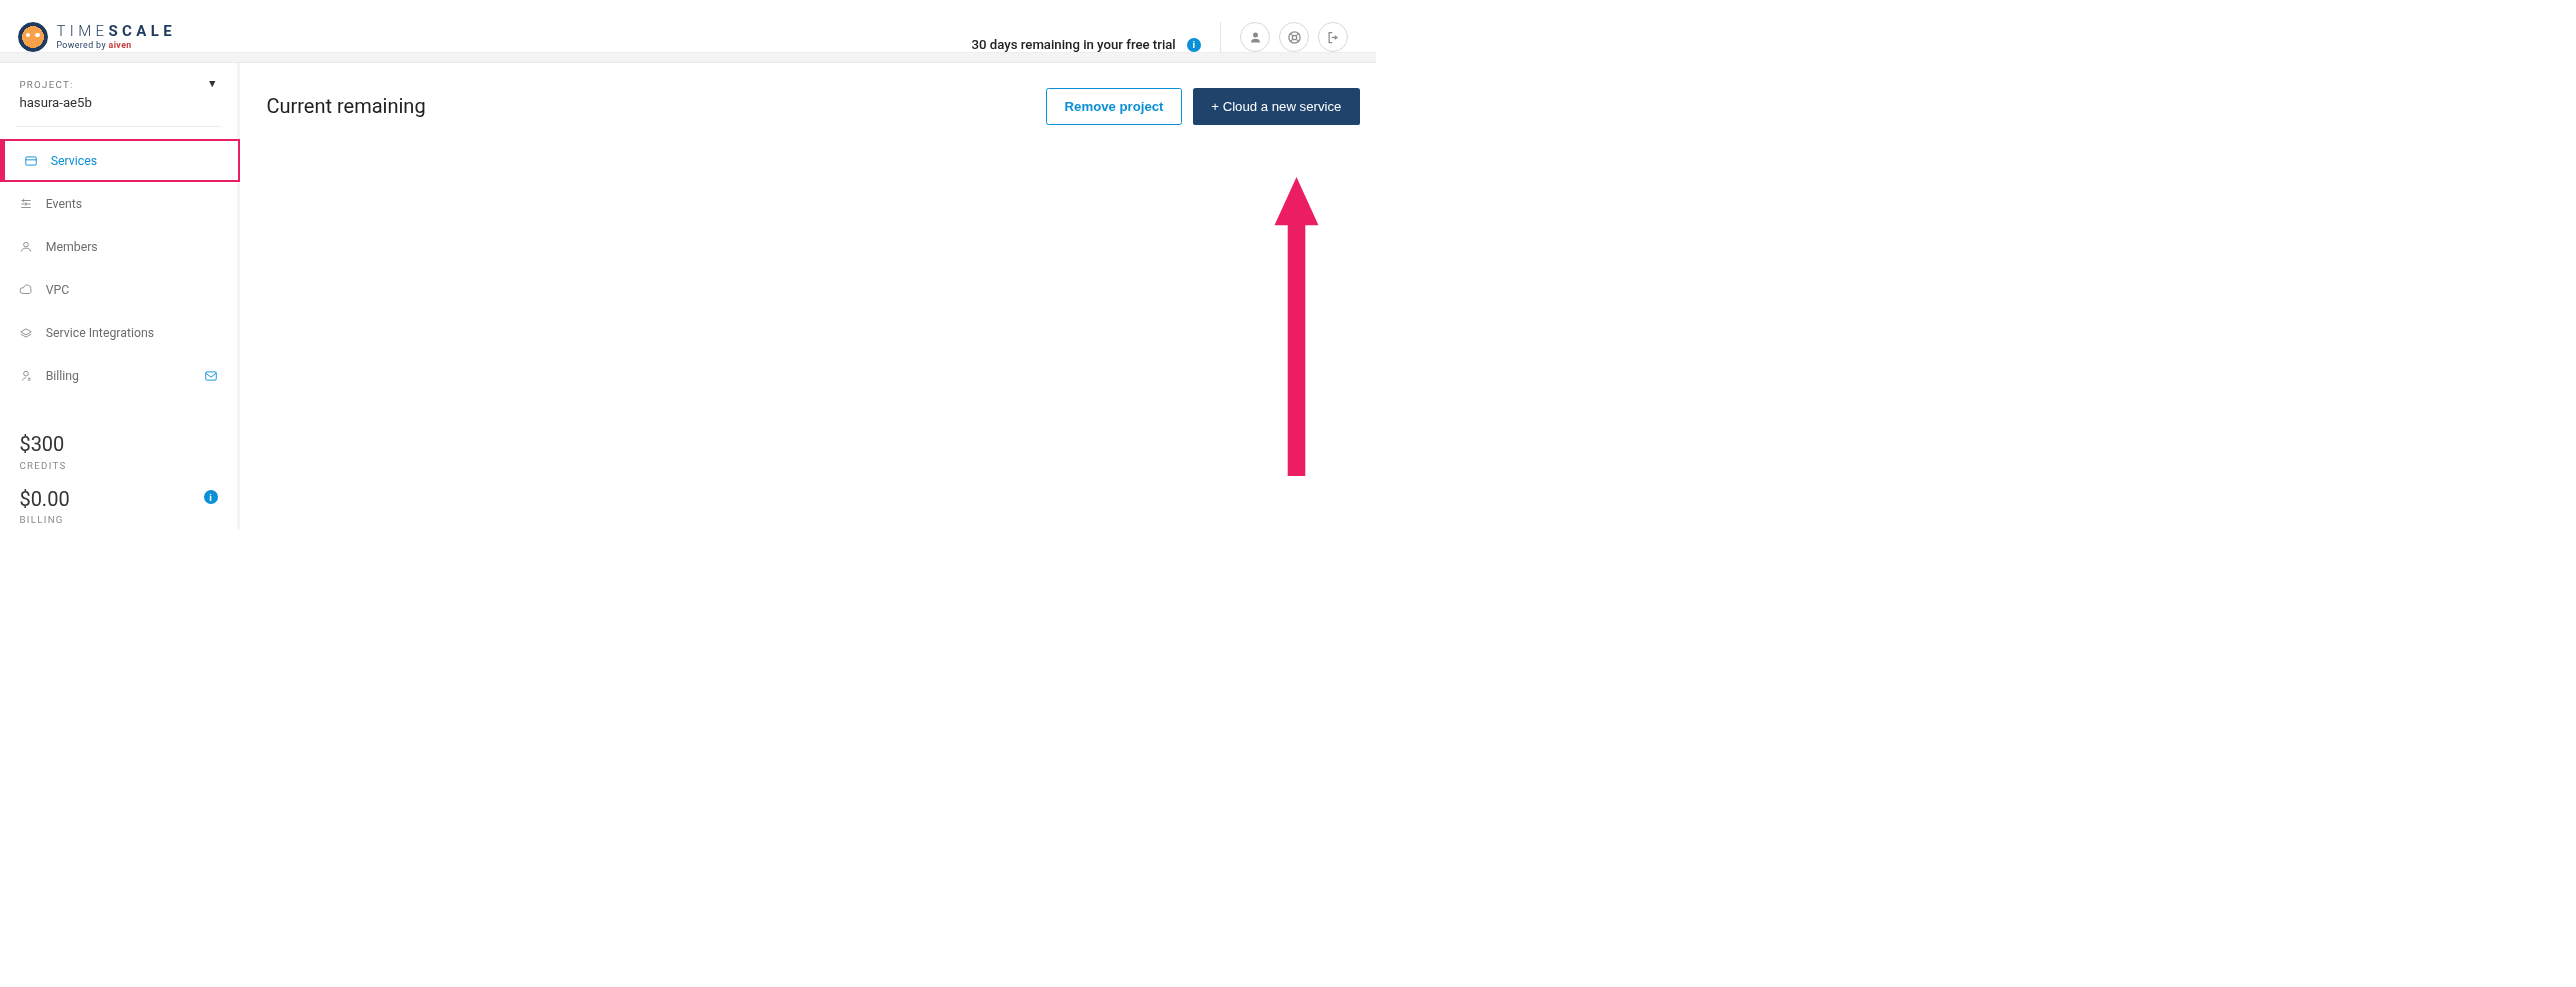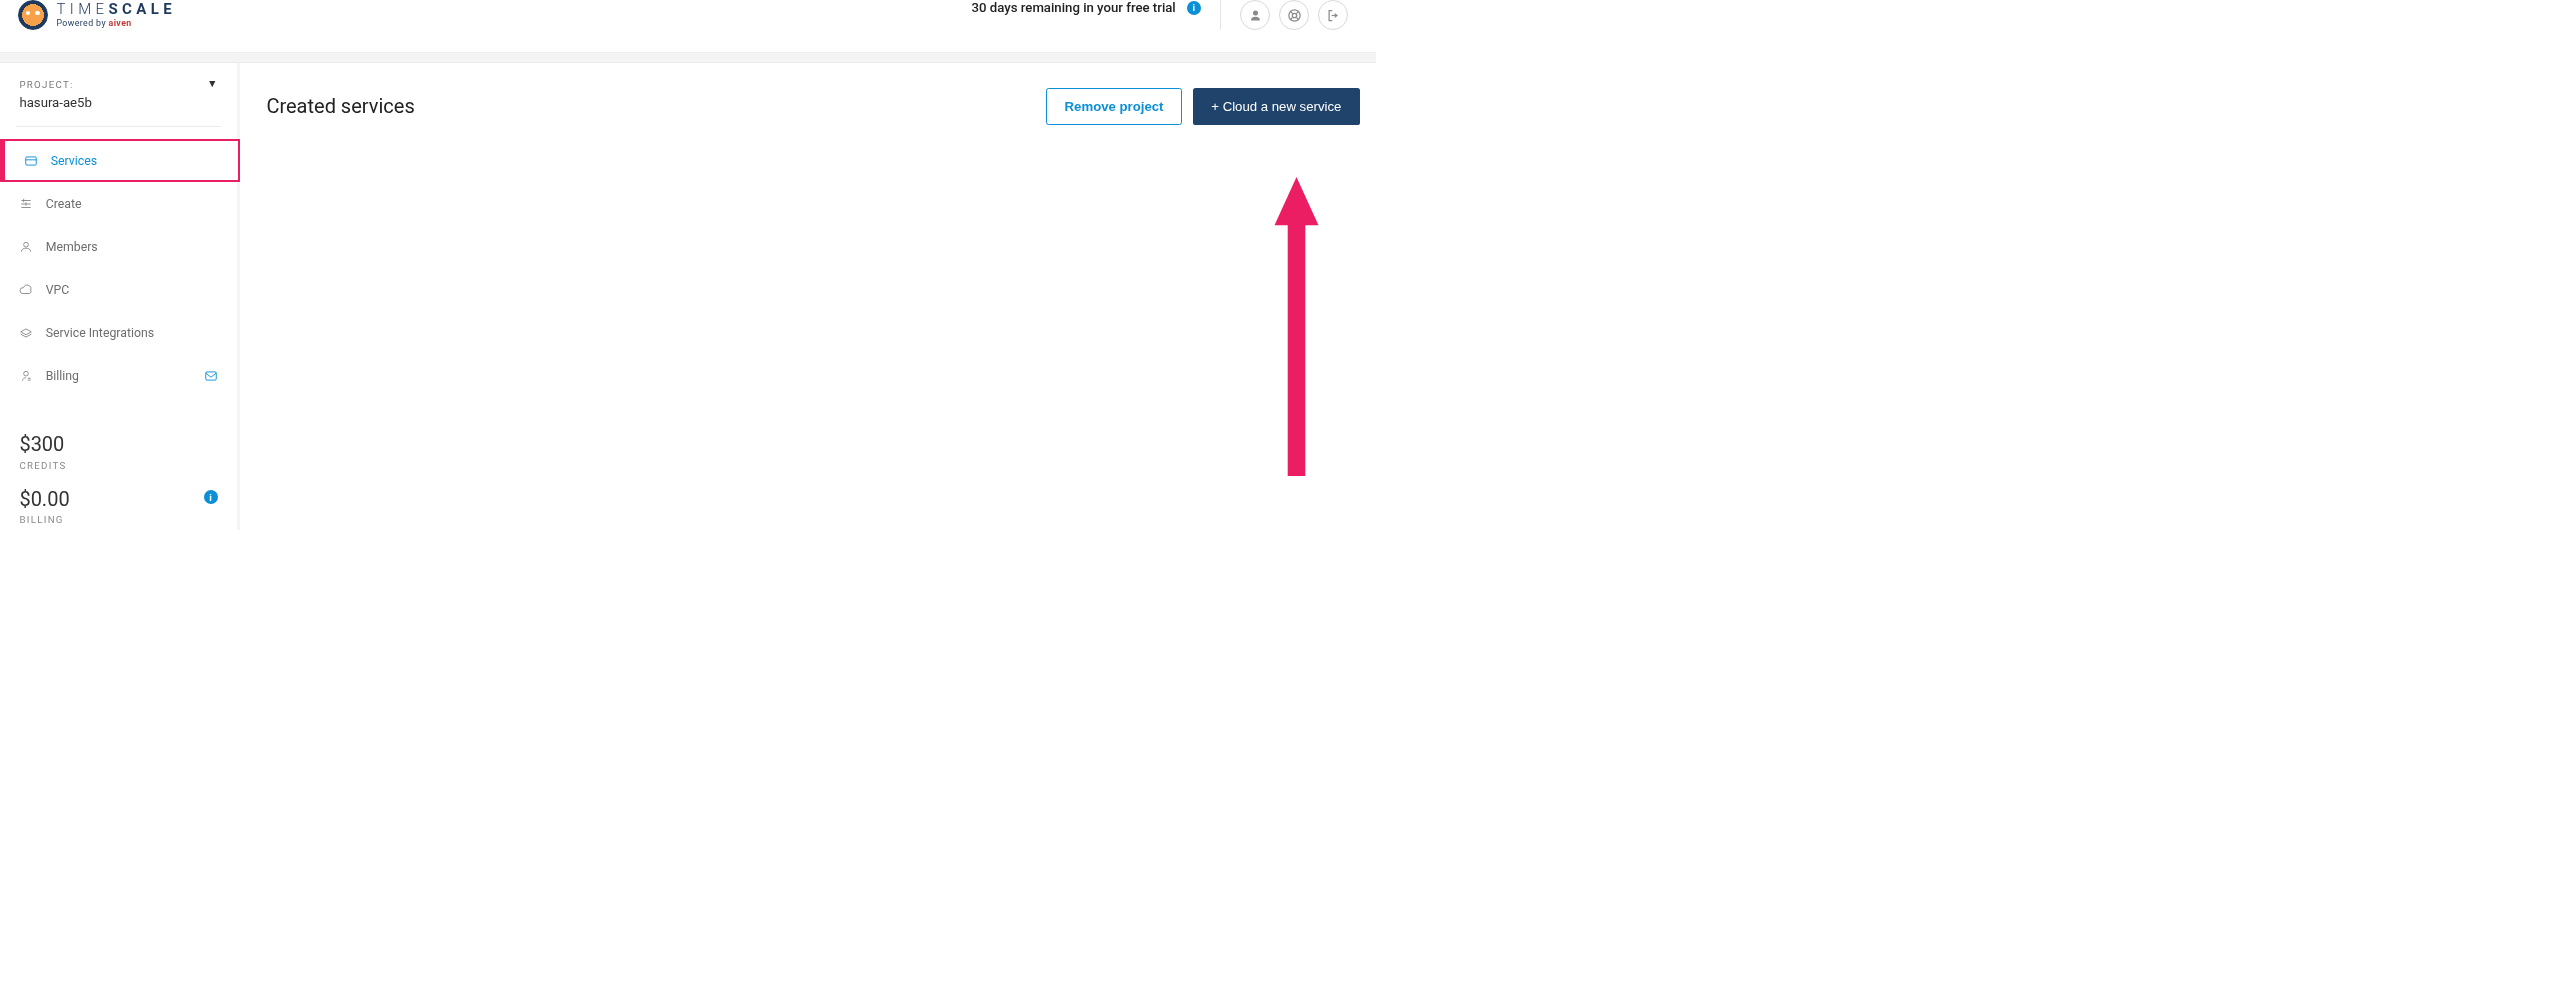--- a/index.html
+++ b/index.html
@@ -3,21 +3,21 @@
 <meta charset="utf-8">
 <style>
   * { box-sizing: border-box; margin: 0; padding: 0; }
   html, body { font-family: -apple-system, BlinkMacSystemFont, "Segoe UI", Roboto, "Helvetica Neue", Arial, sans-serif; background: #fff; color: #333; }
   body { width: 1376px; }
 
   
   .topbar {
     height: 53px;
     display: flex;
-    align-items: flex-start;
+    align-items: flex-end;
     padding: 0 28px 0 17.6px;
     border-bottom: 0.9px solid #eee;
     background: #fff;
   }
   .logo-wrap { display:flex; align-items:center; gap:8.8px; }
   .logo-img {
     width: 30px; height:30px; border-radius:50%;
     background: radial-gradient(circle at 50% 50%, #f7a14a 0 55%, #1f3a5f 55% 100%);
     border: 1.8px solid #1f3a5f;
     position: relative;
@@ -191,21 +191,21 @@
     </div>
 
     <div class="nav-item">
       <svg viewBox="0 0 24 24">
           <line x1="4" y1="6" x2="20" y2="6"></line>
           <line x1="4" y1="12" x2="20" y2="12"></line>
           <line x1="4" y1="18" x2="20" y2="18"></line>
           <line x1="8" y1="3" x2="8" y2="9"></line>
           <line x1="12" y1="9" x2="12" y2="15"></line>
         </svg>
-      <span>Create</span>
+      <span>Events</span>
     </div>
 
     <div class="nav-item">
       <svg viewBox="0 0 24 24">
           <circle cx="12" cy="8" r="4"></circle>
           <path d="M4 20c0-4 4-6 8-6s8 2 8 6"></path>
         </svg>
       <span>Members</span>
     </div>
 
@@ -246,21 +246,21 @@
         <div class="bal-label">BILLING</div>
         <span class="info-badge-sm bal-info">i</span>
       </div>
     </div>
 
   </aside>
 
   <main class="main">
 
     <div class="main-header">
-      <h1 class="page-title">Created services</h1>
+      <h1 class="page-title">Current remaining</h1>
       <div class="btn-row">
         <button class="btn btn-outline">Remove project</button>
         <button class="btn btn-primary">+ Cloud a new service</button>
       </div>
     </div>
 
 
     <div class="arrow-annot">
       <svg viewBox="0 0 60 340">
         <path class="shaft" d="M30 0 L55 55 L40 55 L40 340 L20 340 L20 55 L5 55 Z"></path>

